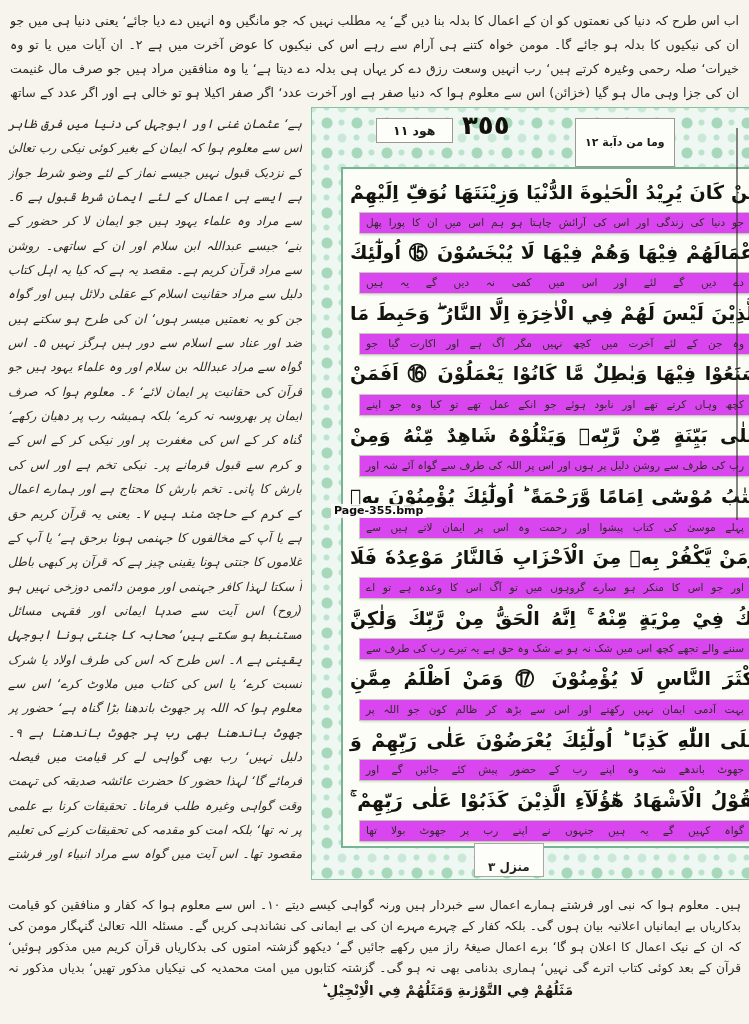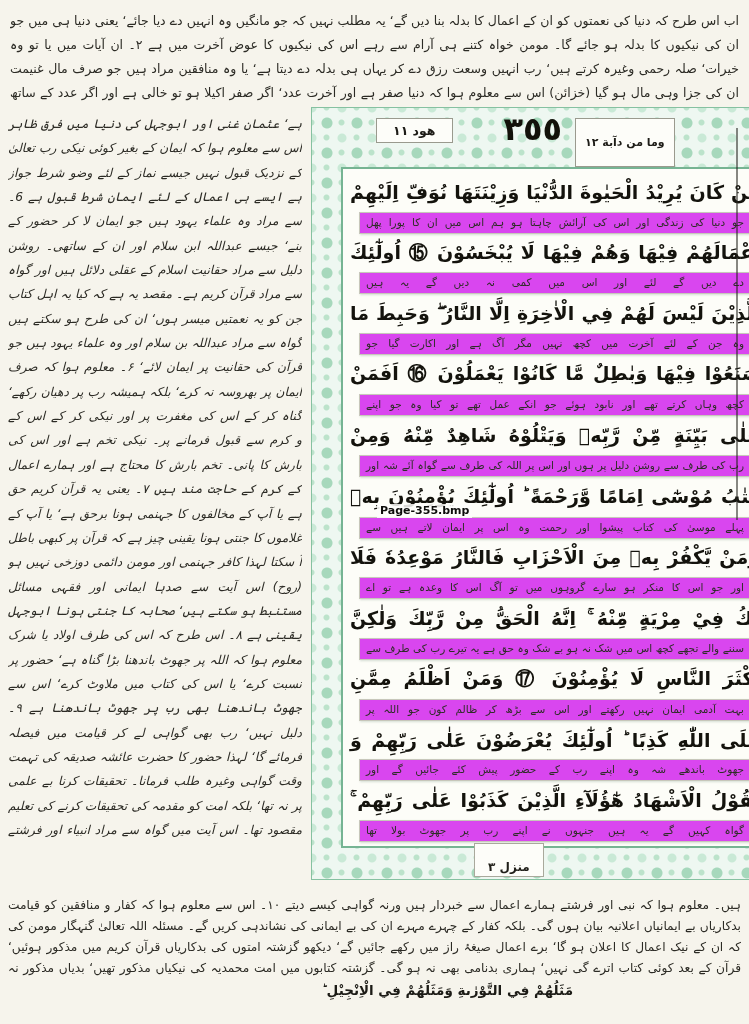--- a/index.html
+++ b/index.html
@@ -49,21 +49,21 @@
   .hdr-box{
     position:absolute;top:10px;
     background:#fdfdf9;border:1px solid #9a9a8e;
     font-weight:bold;white-space:nowrap;
     direction:rtl;color:#1d1c17;
   }
   .hdr-surah{left:64px;padding:4px 16px;font-size:12.5px;}
   .hdr-juz{left:263px;padding:17px 9px;font-size:11px;}
   .hdr-num{
     position:absolute;left:150px;top:2px;width:100px;
-    text-align:right;font-size:32px;font-weight:bold;color:#121109;
+    text-align:left;font-size:26px;font-weight:bold;color:#121109;
     background:transparent;
   }
   .q-inner{
     position:absolute;top:59px;bottom:31px;left:29px;right:29px;
     border:2px solid #76b493;
     box-shadow:0 0 0 2px #fdfdf9 inset;
     background:#fdfdf8;
     padding:5px 4px 4px;
     display:flex;flex-direction:column;justify-content:space-between;
     overflow:hidden;
@@ -87,21 +87,20 @@
     direction:rtl;color:#201f19;
   }
 
   
   .file-label{
     position:absolute;left:331px;top:504px;
     font-family:"DejaVu Sans",sans-serif;
     font-size:11px;font-weight:bold;color:#0d0d0b;
     background:rgba(253,253,250,.85);padding:0 3px 1px;
     direction:ltr;
-    margin-left:46px;
   }
   .scan-line{
     position:absolute;left:736px;top:128px;width:2px;height:392px;
     background:#26261f;opacity:.55;
   }
 </style>
 </head>
 <body>
 
 <div class="page">
@@ -113,38 +112,39 @@
       <div class="u-line">ان کی جزا وہی مال ہو گیا (خزائن) اس سے معلوم ہوا کہ دنیا صفر ہے اور آخرت عدد‘ اگر صفر اکیلا ہو تو خالی ہے اور اگر عدد کے ساتھ مل جائے۔ تو اسے دس گنا بنا دیتا</div>
     </div>
 
   <div class="left-col">
       <div class="u-line">ہے‘ عثمان غنی اور ابوجہل کی دنیا میں فرق ظاہر ہے ۳۔</div>
       <div class="u-line">اس سے معلوم ہوا کہ ایمان کے بغیر کوئی نیکی رب تعالیٰ</div>
       <div class="u-line">کے نزدیک قبول نہیں جیسے نماز کے لئے وضو شرط جواز</div>
       <div class="u-line">ہے ایسے ہی اعمال کے لئے ایمان شرط قبول ہے 6۔ اس</div>
       <div class="u-line">سے مراد وہ علماء یہود ہیں جو ایمان لا کر حضور کے صحابی</div>
       <div class="u-line">بنے‘ جیسے عبداللہ ابن سلام اور ان کے ساتھی۔ روشن</div>
+      <div class="u-line">سے مراد قرآن کریم ہے۔ مقصد یہ ہے کہ کیا یہ اہل کتاب</div>
       <div class="u-line">دلیل سے مراد حقانیت اسلام کے عقلی دلائل ہیں اور گواہ</div>
-      <div class="u-line">سے مراد قرآن کریم ہے۔ مقصد یہ ہے کہ کیا یہ اہل کتاب</div>
       <div class="u-line">جن کو یہ نعمتیں میسر ہوں‘ ان کی طرح ہو سکتے ہیں جو محض</div>
+      <div class="u-line">ضد اور عناد سے اسلام سے دور ہیں ہرگز نہیں ۵۔ اس</div>
       <div class="u-line">گواہ سے مراد عبداللہ بن سلام اور وہ علماء یہود ہیں جو</div>
       <div class="u-line">قرآن کی حقانیت پر ایمان لائے‘ ۶۔ معلوم ہوا کہ صرف</div>
       <div class="u-line">ایمان پر بھروسہ نہ کرے‘ بلکہ ہمیشہ رب پر دھیان رکھے‘</div>
       <div class="u-line">گناہ کر کے اس کی مغفرت پر اور نیکی کر کے اس کے فضل</div>
       <div class="u-line">و کرم سے قبول فرمانے پر۔ نیکی تخم ہے اور اس کی رحمت</div>
       <div class="u-line">بارش کا پانی۔ تخم بارش کا محتاج ہے اور ہمارے اعمال اس</div>
       <div class="u-line">کے کرم کے حاجت مند ہیں ۷۔ یعنی یہ قرآن کریم حق</div>
       <div class="u-line">ہے یا آپ کے مخالفوں کا جہنمی ہونا برحق ہے‘ یا آپ کے</div>
       <div class="u-line">غلاموں کا جنتی ہونا یقینی چیز ہے کہ قرآن پر کبھی باطل نہیں</div>
       <div class="u-line">آ سکتا لہذا کافر جہنمی اور مومن دائمی دوزخی نہیں ہو سکتا</div>
       <div class="u-line">(روح) اس آیت سے صدہا ایمانی اور فقہی مسائل</div>
       <div class="u-line">مستنبط ہو سکتے ہیں‘ صحابہ کا جنتی ہونا ابوجہل کا دوزخی ہونا</div>
       <div class="u-line">یقینی ہے ۸۔ اس طرح کہ اس کی طرف اولاد یا شرک کو</div>
+      <div class="u-line">نسبت کرے‘ یا اس کی کتاب میں ملاوٹ کرے‘ اس سے</div>
       <div class="u-line">معلوم ہوا کہ اللہ پر جھوٹ باندھنا بڑا گناہ ہے‘ حضور پر</div>
-      <div class="u-line">نسبت کرے‘ یا اس کی کتاب میں ملاوٹ کرے‘ اس سے</div>
       <div class="u-line">جھوٹ باندھنا بھی رب پر جھوٹ باندھنا ہے ۹۔ معلوم ہوا</div>
       <div class="u-line">دلیل نہیں‘ رب بھی گواہی لے کر قیامت میں فیصلہ</div>
       <div class="u-line">فرمائے گا‘ لہذا حضور کا حضرت عائشہ صدیقہ کی تہمت کے</div>
       <div class="u-line">وقت گواہی وغیرہ طلب فرمانا۔ تحقیقات کرنا بے علمی کی بنا</div>
       <div class="u-line">پر نہ تھا‘ بلکہ امت کو مقدمہ کی تحقیقات کرنے کی تعلیم دینا</div>
       <div class="u-line">مقصود تھا۔ اس آیت میں گواہ سے مراد انبیاء اور فرشتے</div>
     </div>
 
   <div class="quran-frame">
     <div class="hdr-box hdr-surah">هود ۱۱</div>

